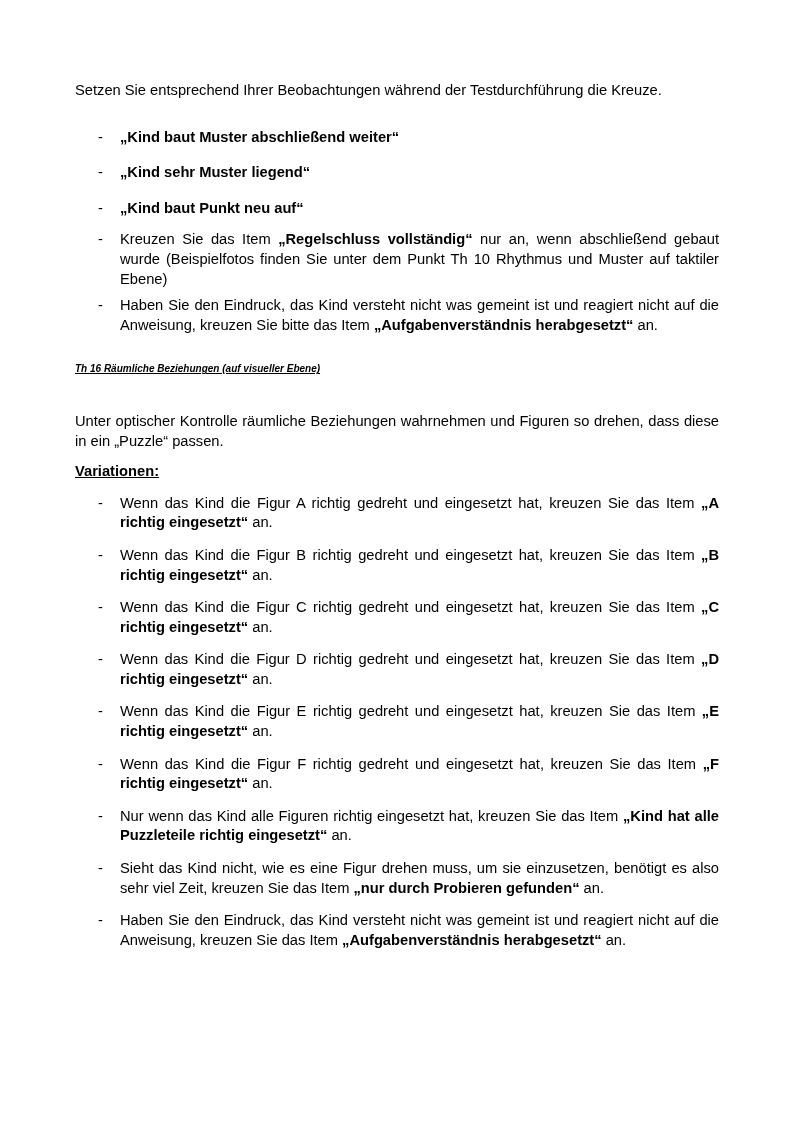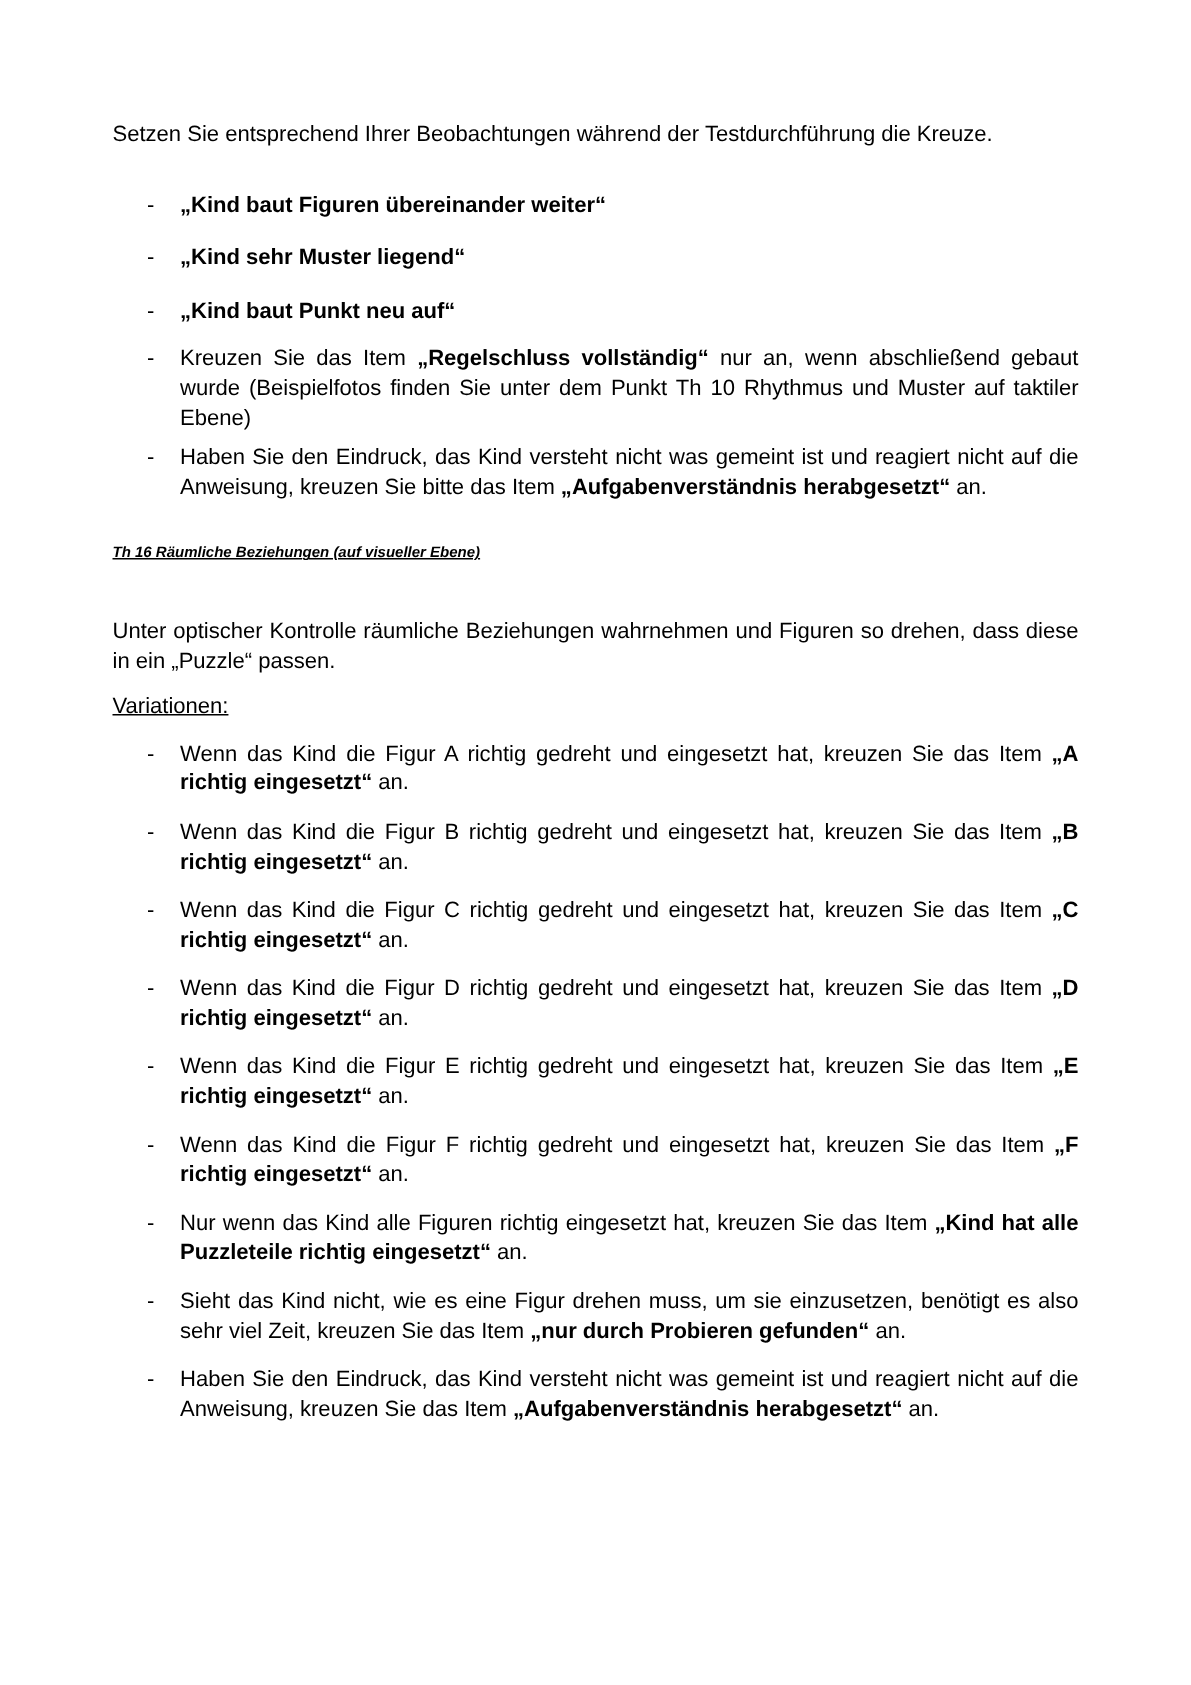--- a/index.html
+++ b/index.html
@@ -30,42 +30,42 @@
   .li .dash { width: 22px; flex: 0 0 22px; }
   .li .li-text { flex: 1 1 auto; text-align: justify; }
   b { font-weight: bold; }
   .heading {
     margin: 24px 0 33px 0;
     font-weight: bold;
     font-style: italic;
     text-decoration: underline;
     font-size: 10px;
   }
-  .variations-label { text-decoration: underline; margin-bottom: 12px; }
+  .variations-label { text-decoration: underline; margin-bottom: 12px; font-weight: bold; }
   .page-number {
     position: absolute;
     top: 1052px;
     right: 76px;
     font-family: "Liberation Serif", "DejaVu Serif", serif;
     font-size: 16.5px;
     line-height: 20px;
     color: #4c1d95;
   }
 </style>
 </head>
 <body>
 
 <div class="page">
 
   <p class="para mb27">Setzen Sie entsprechend Ihrer Beobachtungen während der Testdurchführung die Kreuze.</p>
 
   <div>
     <div class="li mb16">
       <span class="dash">-</span>
-      <p class="li-text"><span></span><b>„Kind baut Figuren übereinander weiter“</b><span></span></p>
+      <p class="li-text"><span></span><b>„Kind baut Muster abschließend weiter“</b><span></span></p>
     </div>
     <div class="li mb16">
       <span class="dash">-</span>
       <p class="li-text"><span></span><b>„Kind sehr Muster liegend“</b><span></span></p>
     </div>
     <div class="li mb12">
       <span class="dash">-</span>
       <p class="li-text"><span></span><b>„Kind baut Punkt neu auf“</b><span></span></p>
     </div>
     <div class="li mb7">

